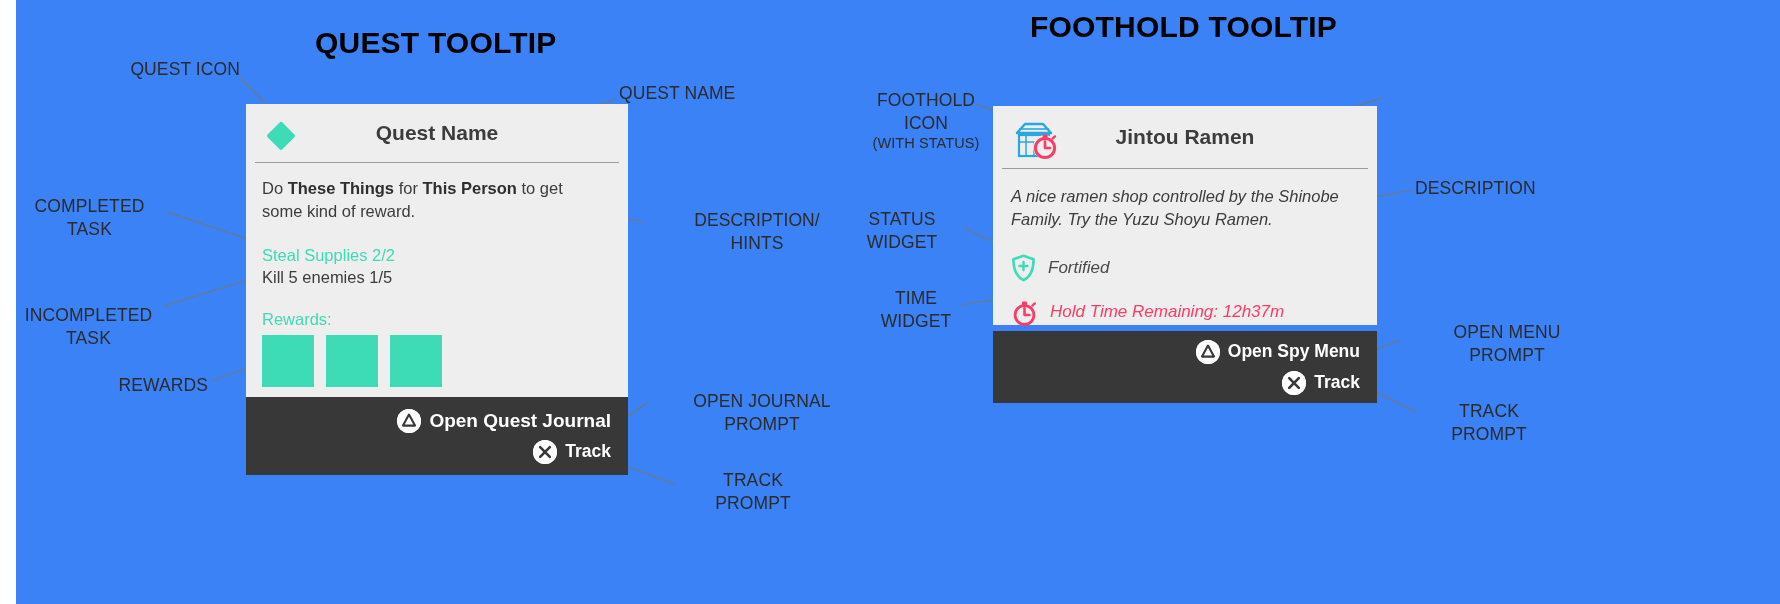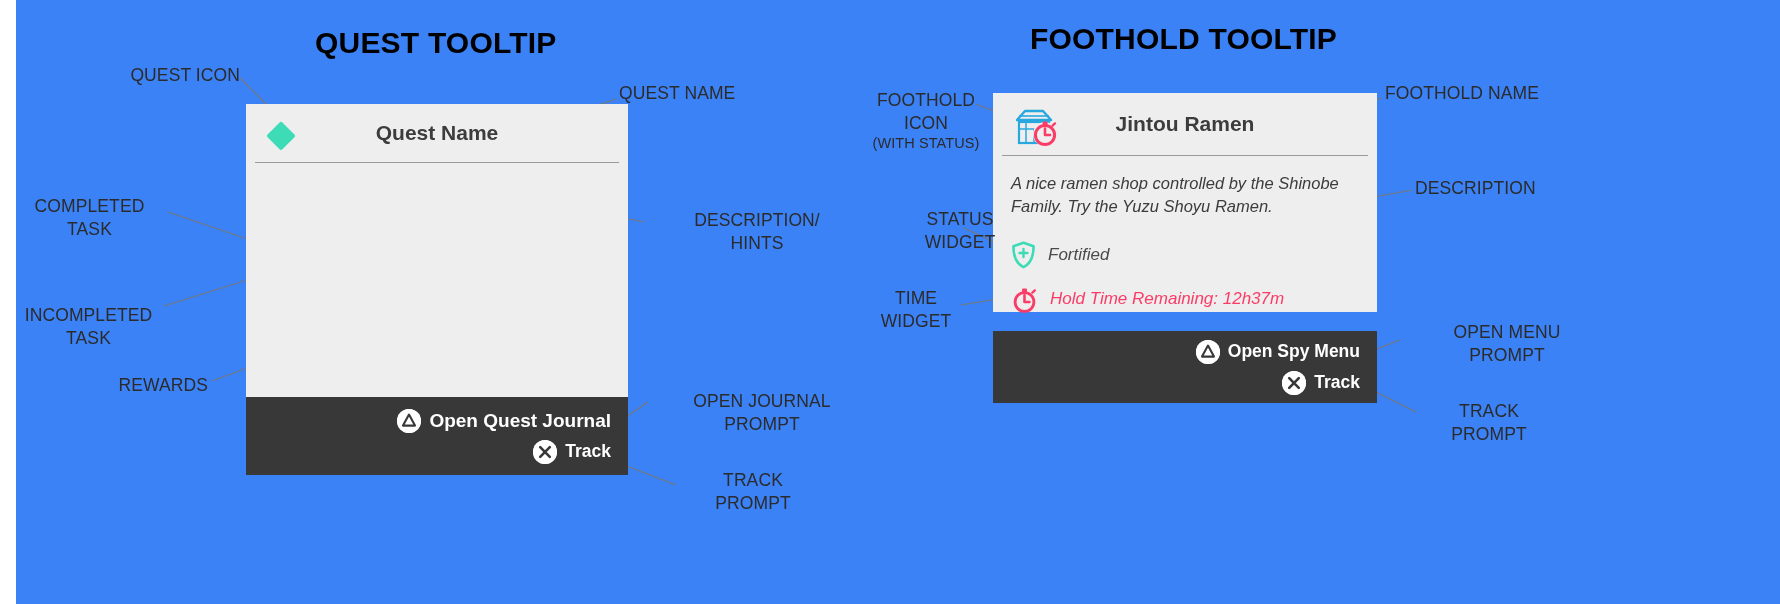--- a/index.html
+++ b/index.html
@@ -154,35 +154,53 @@
       <line x1="945" y1="305" x2="1000" y2="296"></line>
 
       <line x1="1348" y1="354" x2="1384" y2="340"></line>
 
       <line x1="1346" y1="385" x2="1400" y2="412"></line>
     </g>
   </svg>
 
   <div class="section-title" style="left:299px; top:26px;">QUEST TOOLTIP</div>
 
-  <div class="section-title" style="left:1014px; top:22px;">FOOTHOLD TOOLTIP</div>
+  <div class="section-title" style="left:1014px; top:10px;">FOOTHOLD TOOLTIP</div>
 
   <div class="tooltip" style="left:230px; top:104px; width:382px; height:371px;">
 
     <div class="tt-header" style="height:58px; padding:0 16px;">
       <span style="position:absolute; left:18px; top:15px;">
         <svg width="34" height="34" viewBox="0 0 34 34" aria-hidden="true">
           <rect x="17" y="2" width="21" height="21" rx="2" transform="rotate(45 17 2)" fill="#3ddbb6"></rect>
         </svg>
       </span>
       <span class="tt-title" style="font-size:21px;">Quest Name</span>
     </div>
 
     <div class="tt-rule" style="margin:0 9px; width:364px;"></div>
 
+    <div class="tt-body" style="padding:14px 16px 0 16px;">
+      <div class="desc" style="font-size:16.5px; line-height:1.42; max-width:330px;">
+        <span>Do <b>These Things</b> for <b>This Person</b> to get some kind of reward.</span>
+      </div>
+
+      <div style="margin-top:20px;">
+        <div class="task done" style="font-size:16.5px;">Steal Supplies 2/2</div>
+        <div class="task todo" style="font-size:16.5px;">Kill 5 enemies 1/5</div>
+      </div>
+
+      <div class="rewards-label" style="font-size:16.5px; margin-top:22px;">Rewards:</div>
+
+      <div class="reward-row" style="margin-top:6px; gap:12px;">
+        <div class="reward-box" style="width:52px; height:52px;"></div>
+        <div class="reward-box" style="width:52px; height:52px;"></div>
+        <div class="reward-box" style="width:52px; height:52px;"></div>
+      </div>
+    </div>
   </div>
 
   <div class="prompt-bar" style="position:absolute; left:230px; top:397px; width:382px; height:78px; padding-right:17px; gap:7px;">
     <div class="prompt-row">
       <span class="btn-glyph" style="width:24px; height:24px; margin-right:8px;">
         <svg width="24" height="24" viewBox="0 0 24 24" aria-hidden="true">
           <circle cx="12" cy="12" r="12" fill="#ffffff"></circle>
           <path d="M12 5.6 L18 16.6 L6 16.6 Z" fill="none" stroke="#383838" stroke-width="2.1" stroke-linejoin="round"></path>
         </svg>
       </span>
@@ -192,21 +210,21 @@
       <span class="btn-glyph" style="width:24px; height:24px; margin-right:8px;">
         <svg width="24" height="24" viewBox="0 0 24 24" aria-hidden="true">
           <circle cx="12" cy="12" r="12" fill="#ffffff"></circle>
           <path d="M7.2 7.2 L16.8 16.8 M16.8 7.2 L7.2 16.8" fill="none" stroke="#383838" stroke-width="2.6" stroke-linecap="round"></path>
         </svg>
       </span>
       <span class="prompt-label" style="font-size:17.5px;">Track</span>
     </div>
   </div>
 
-  <div class="tooltip" style="left:977px; top:93px; width:384px; height:219px;">
+  <div class="tooltip" style="left:977px; top:106px; width:384px; height:219px;">
 
     <div class="tt-header" style="height:62px; padding:0 16px;">
       <span style="position:absolute; left:18px; top:14px;">
         <svg width="50" height="42" viewBox="0 0 50 42" aria-hidden="true">
 
           <path d="M6 13 L14 4 L32 4 L40 13 Z" fill="none" stroke="#29a8e0" stroke-width="2.4" stroke-linejoin="round"></path>
           <line x1="8" y1="9" x2="38" y2="9" stroke="#29a8e0" stroke-width="1.6"></line>
 
           <rect x="8" y="15" width="30" height="21" fill="none" stroke="#29a8e0" stroke-width="2.2"></rect>
 
@@ -269,21 +287,21 @@
       <span class="btn-glyph" style="width:24px; height:24px; margin-right:8px;">
         <svg width="24" height="24" viewBox="0 0 24 24" aria-hidden="true">
           <circle cx="12" cy="12" r="12" fill="#ffffff"></circle>
           <path d="M7.2 7.2 L16.8 16.8 M16.8 7.2 L7.2 16.8" fill="none" stroke="#383838" stroke-width="2.6" stroke-linecap="round"></path>
         </svg>
       </span>
       <span class="prompt-label" style="font-size:17.5px;">Track</span>
     </div>
   </div>
 
-  <div class="anno right" style="left:24px; top:64px; width:200px;">QUEST ICON</div>
+  <div class="anno right" style="left:24px; top:58px; width:200px;">QUEST ICON</div>
 
   <div class="anno left" style="left:603px; top:82px; width:220px;">QUEST NAME</div>
 
   <div class="anno right" style="left:0px; top:195px; width:147px; text-align:center;">COMPLETED
 TASK</div>
 
   <div class="anno right" style="left:0px; top:304px; width:145px; text-align:center;">INCOMPLETED
 TASK</div>
 
   <div class="anno right" style="left:0px; top:374px; width:192px;padding-left:28px;">REWARDS</div>
@@ -296,25 +314,24 @@
 
   <div class="anno left" style="left:657px; top:469px; width:160px; text-align:center;">TRACK
 PROMPT</div>
 
   <div class="anno center" style="left:855px; top:66px; width:110px;">
     <span style="white-space:pre-line;">FOOTHOLD
 ICON</span>
     <span class="sub">(WITH STATUS)</span>
   </div>
 
-  <div class="anno left" style="left:1369px; top:82px; width:260px;">FOOTHOLD NAME</div>
 
   <div class="anno left" style="left:1399px; top:177px; width:230px;">DESCRIPTION</div>
 
-  <div class="anno center" style="left:888px; top:208px; width:112px;">STATUS
+  <div class="anno center" style="left:830px; top:208px; width:112px;">STATUS
 WIDGET</div>
 
   <div class="anno center" style="left:848px; top:287px; width:104px;">TIME
 WIDGET</div>
 
   <div class="anno left" style="left:1386px; top:321px; width:210px; text-align:center;">OPEN MENU
 PROMPT</div>
 
   <div class="anno left" style="left:1398px; top:400px; width:150px; text-align:center;">TRACK
 PROMPT</div>

